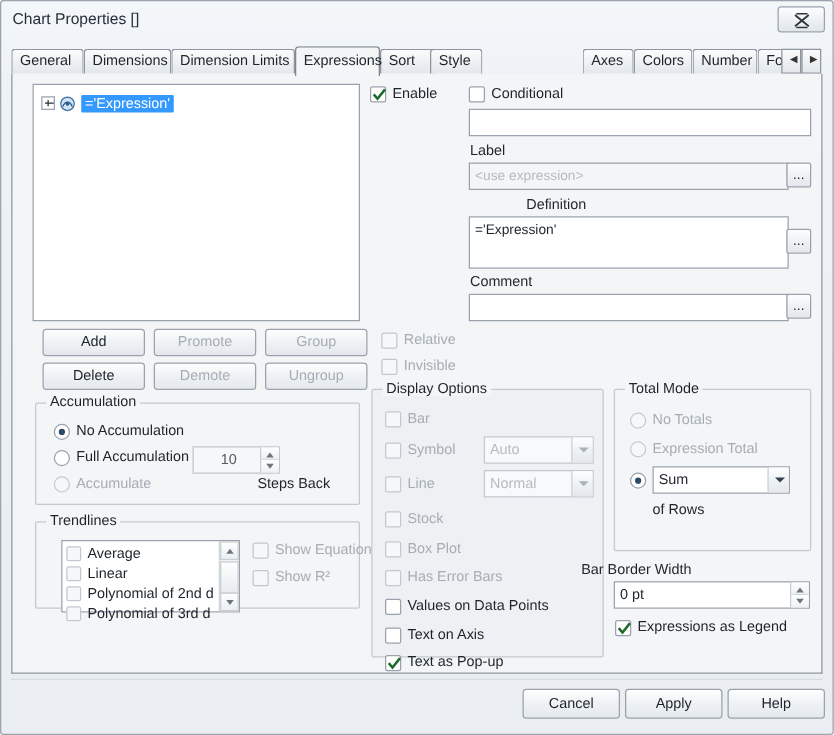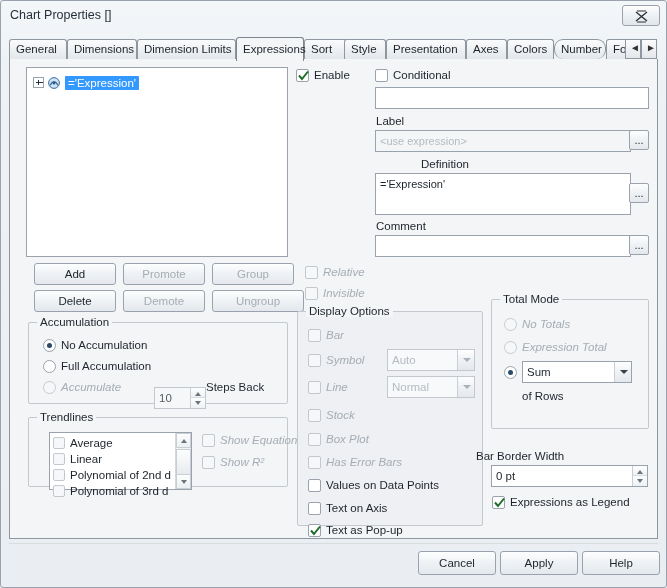--- a/index.html
+++ b/index.html
@@ -95,21 +95,21 @@
     border: 1px solid #c3c9cf;
     border-radius: 2px;
   }
   .grp > .legend {
     position: absolute; top: -7px; left: 8px;
     background: #f3f5f7;
     padding: 0 3px;
     font-size: 11.5px; color: #1d242b;
   }
   .lbl { position: absolute; font-size: 11.5px; color: #1d242b; white-space: nowrap; }
-  .lbl.dim { color: #a6adb4; font-style: italic; }
+  .lbl.dim { color: #a6adb4; }
   .txt {
     position: absolute;
     background: #ffffff;
     border: 1px solid #9aa3ad;
     font-size: 11px;
     color: #1d242b;
     padding: 2px 4px;
     line-height: 16px;
   }
   .txt.dim { color: #b4bbc1; background: #f4f5f6; }
@@ -241,24 +241,23 @@
     </div>
   </div>
 
   <div class="tabstrip">
     <div class="tab" style="left:0px;width:58px;">General</div>
     <div class="tab" style="left:58px;width:70px;">Dimensions</div>
     <div class="tab" style="left:128px;width:99px;">Dimension Limits</div>
     <div class="tab active" style="left:227px;width:68px;">Expressions</div>
     <div class="tab" style="left:295px;width:44px;">Sort</div>
     <div class="tab" style="left:335px;width:42px;">Style</div>
-    <div class="tab" style="left:377px;width:80px;">Presentation</div>
     <div class="tab" style="left:457px;width:41px;">Axes</div>
     <div class="tab" style="left:498px;width:47px;">Colors</div>
-    <div class="tab" style="left:545px;width:52px;border-radius:9px;">Number</div>
+    <div class="tab" style="left:545px;width:52px;">Number</div>
     <div class="tab" style="left:597px;width:37px;">Font</div>
     <div class="tabscroll" style="left:616px;">
       <span>◄</span>
     </div>
     <div class="tabscroll" style="left:632px;">
       <span>►</span>
     </div>
   </div>
 
   <div class="page">
@@ -273,33 +272,33 @@
         </svg>
         <span class="sel-text">='Expression'</span>
       </div>
     </div>
 
     <div class="btn" style="left:24px; top:204px; width:82px; height:22px;">Add</div>
     <div class="btn disabled" style="left:113px; top:204px; width:82px; height:22px;">Promote</div>
     <div class="btn disabled" style="left:202px; top:204px; width:82px; height:22px;">Group</div>
     <div class="btn" style="left:24px; top:231px; width:82px; height:22px;">Delete</div>
     <div class="btn disabled" style="left:113px; top:231px; width:82px; height:22px;">Demote</div>
-    <div class="btn disabled" style="left:202px; top:231px; width:92px; height:22px;">Ungroup</div>
+    <div class="btn disabled" style="left:202px; top:231px; width:82px; height:22px;">Ungroup</div>
 
     <div class="grp" style="left:18px; top:263px; width:260px; height:82px;">
       <span class="legend">Accumulation</span>
       <div class="rb" style="left:14px; top:16px;">
         <span class="dot"></span>
       </div>
       <span class="lbl" style="left:32px; top:16px;">No Accumulation</span>
       <div class="rb" style="left:14px; top:37px;"></div>
       <span class="lbl" style="left:32px; top:37px;">Full Accumulation</span>
       <div class="rb dimbox" style="left:14px; top:58px;"></div>
       <span class="lbl dim" style="left:32px; top:58px;">Accumulate</span>
-      <div class="spin" style="left:125px; top:64px; width:52px; height:22px;">
+      <div class="spin" style="left:125px; top:34px; width:70px; height:22px;text-align:center;">
         <span>10</span>
         <span class="up">
             <i></i>
           </span>
         <span class="dn">
             <i></i>
           </span>
       </div>
       <span class="lbl" style="left:177px; top:58px;">Steps Back</span>
     </div>
@@ -416,39 +415,39 @@
       <span class="lbl" style="left:28px; top:190px;">Text on Axis</span>
 
       <div class="cb" style="left:10px; top:212px;">
         <svg class="tick" viewBox="0 0 11 11">
           <path d="M1 5.5 L4 9 L10 1.5" stroke="#1f6b2b" stroke-width="2" fill="none"></path>
         </svg>
       </div>
       <span class="lbl" style="left:28px; top:212px;">Text as Pop-up</span>
     </div>
 
-    <div class="grp" style="left:481px; top:240px; width:158px; height:130px;">
+    <div class="grp" style="left:481px; top:252px; width:158px; height:130px;">
       <span class="legend">Total Mode</span>
       <div class="rb dimbox" style="left:12px; top:18px;"></div>
       <span class="lbl dim" style="left:30px; top:18px;">No Totals</span>
       <div class="rb dimbox" style="left:12px; top:41px;"></div>
       <span class="lbl dim" style="left:30px; top:41px;">Expression Total</span>
       <div class="rb" style="left:12px; top:66px;">
         <span class="dot"></span>
       </div>
       <div class="combo" style="left:30px; top:61px; width:110px; height:22px;">
         <span>Sum</span>
         <span class="arrow">
             <i></i>
           </span>
       </div>
       <span class="lbl" style="left:30px; top:90px;">of Rows</span>
     </div>
 
-    <span class="lbl" style="left:466px; top:391px;">Bar Border Width</span>
+    <span class="lbl" style="left:455px; top:391px;">Bar Border Width</span>
     <div class="spin" style="left:481px; top:406px; width:157px; height:22px; background:#ffffff; border-color:#9aa3ad; color:#1d242b;">
       <span>0 pt</span>
       <span class="up">
           <i></i>
         </span>
       <span class="dn">
           <i></i>
         </span>
     </div>
 

